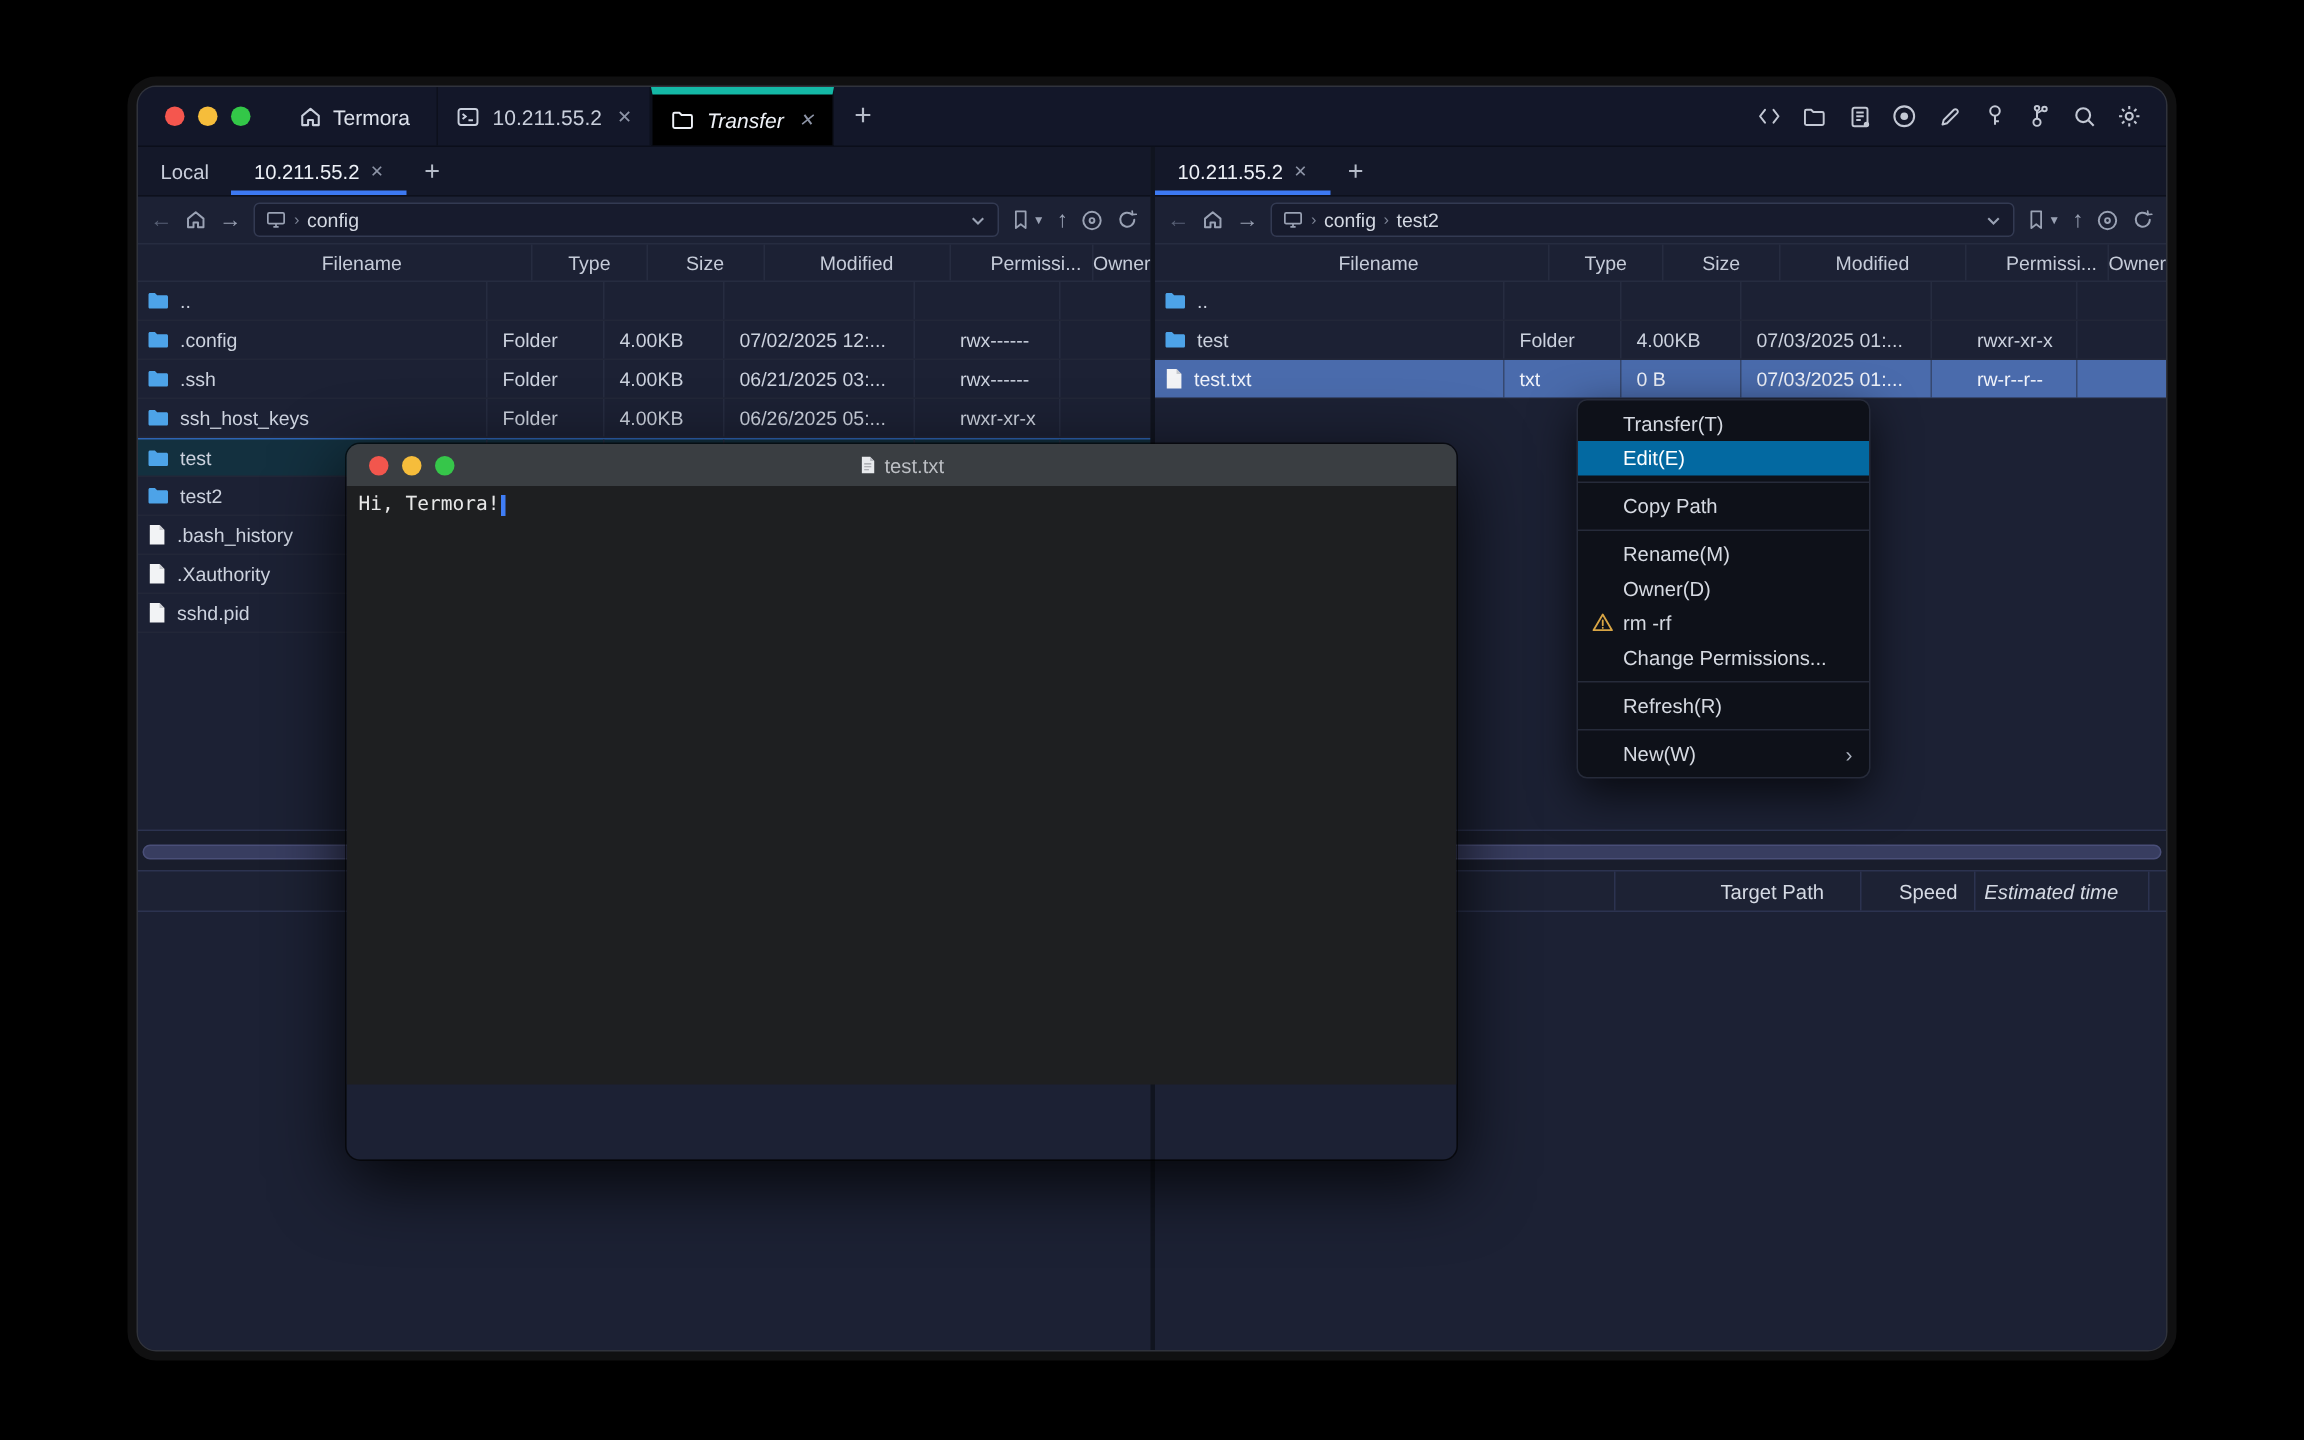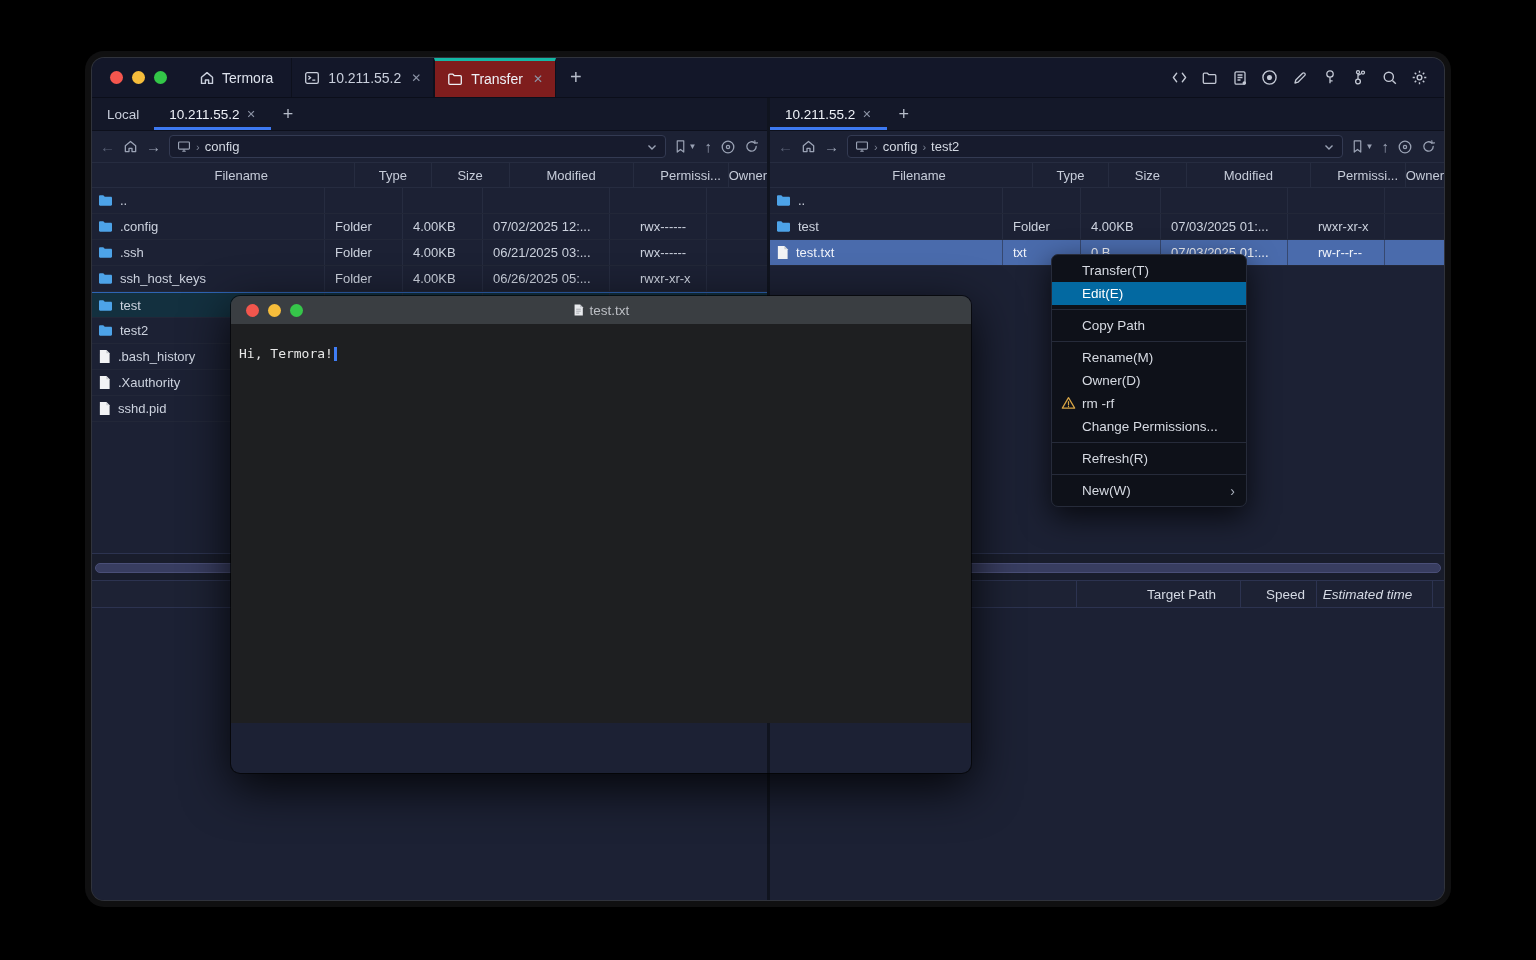--- a/index.html
+++ b/index.html
@@ -16,21 +16,21 @@
   
   .titlebar { position:absolute; left:0; top:0; right:0; height:40px;
     background:#131729; border-bottom:1px solid #0b0e1a; display:flex; align-items:stretch; }
   .lights { display:flex; align-items:center; gap:9px; padding:0 14px 0 18px; }
   .light { width:13px; height:13px; border-radius:50%; }
   .light.red{background:#f5564e;} .light.yellow{background:#f6bd3b;} .light.green{background:#33c748;}
   .apptab { display:flex; align-items:center; gap:7px; padding:0 18px; color:#dde2ec; font-size:14px; }
   .toptab { display:flex; align-items:center; gap:8px; padding:0 12px; color:#c9cfdc; font-size:14px;
     border-left:1px solid #0d101c; border-right:1px solid #0d101c; }
   .toptab .x { color:#8d94a6; font-size:12px; margin-left:2px; cursor:default; }
-  .toptab.active { background:#7f1d1d; color:#eef1f7; border-top:3px solid #14b8a6; }
+  .toptab.active { background:#000000; color:#eef1f7; border-top:5px solid #14b8a6;font-style:italic; }
   .topplus { display:flex; align-items:center; padding:0 14px; color:#b6bcc9; font-size:20px; font-weight:300; }
   .tb-actions { margin-left:auto; display:flex; align-items:center; gap:13px; padding-right:16px; color:#c3c8d4; }
   .tb-actions .ic { width:17px; height:17px; display:flex; align-items:center; justify-content:center; }
   svg { display:block; }
 
   
   .panel { position:absolute; top:40px; bottom:0; background:#1c2134; }
   .panel.left  { left:0;   width:675px; }
   .panel.right { left:678px; width:674px; }
   .vdivider { position:absolute; top:40px; bottom:0; left:675px; width:3px; background:#10141f; }
@@ -80,26 +80,26 @@
 
   
   .editor { position:absolute; left:231px; top:296px; width:740px; height:477px; border-radius:9px;
     overflow:hidden; box-shadow:0 14px 48px rgba(0,0,0,.85), 0 0 0 1px rgba(0,0,0,.6); z-index:20; }
   .ed-title { height:28px; background:#3a3e42; display:flex; align-items:center; position:relative; }
   .ed-lights { display:flex; gap:9px; padding-left:15px; }
   .ed-lights .light { width:13px; height:13px; }
   .ed-lights .red{background:#f2564d;} .ed-lights .yellow{background:#f6bd3b;} .ed-lights .green{background:#36c64a;}
   .ed-name { position:absolute; left:0; right:0; text-align:center; color:#bcbfc4; font-size:13.5px;
     display:flex; align-items:center; justify-content:center; gap:6px; }
-  .ed-body { height:399px; background:#1e1f21; padding:22px 8px;
+  .ed-body { height:399px; background:#1e1f21; padding:5px 8px;
     font-family:"DejaVu Sans Mono", monospace; font-size:13px; color:#e8e8e8; }
   .caret { display:inline-block; width:3px; height:14px; background:#3f7df6; vertical-align:text-bottom; margin-left:1px; }
 
   
-  .menu { position:absolute; left:1051px; top:254px; width:196px; background:#0e1119;
+  .menu { position:absolute; left:1051px; top:266px; width:196px; background:#0e1119;
     border:1px solid #262b3a; border-radius:7px; padding:4px 0; z-index:30;
     box-shadow:0 10px 30px rgba(0,0,0,.7); font-size:13.5px; color:#d6dae2; }
   .mi { height:23px; display:flex; align-items:center; padding-left:30px; position:relative; }
   .mi.hl { background:#0369a1; color:#fff; }
   .mi .warn { position:absolute; left:9px; top:4px; }
   .mi .sub { position:absolute; right:11px; color:#aab0bd; font-size:14px; }
   .msep { height:1px; background:#262b3a; margin:4px 0; }
 </style>
 </head>
 <body>

